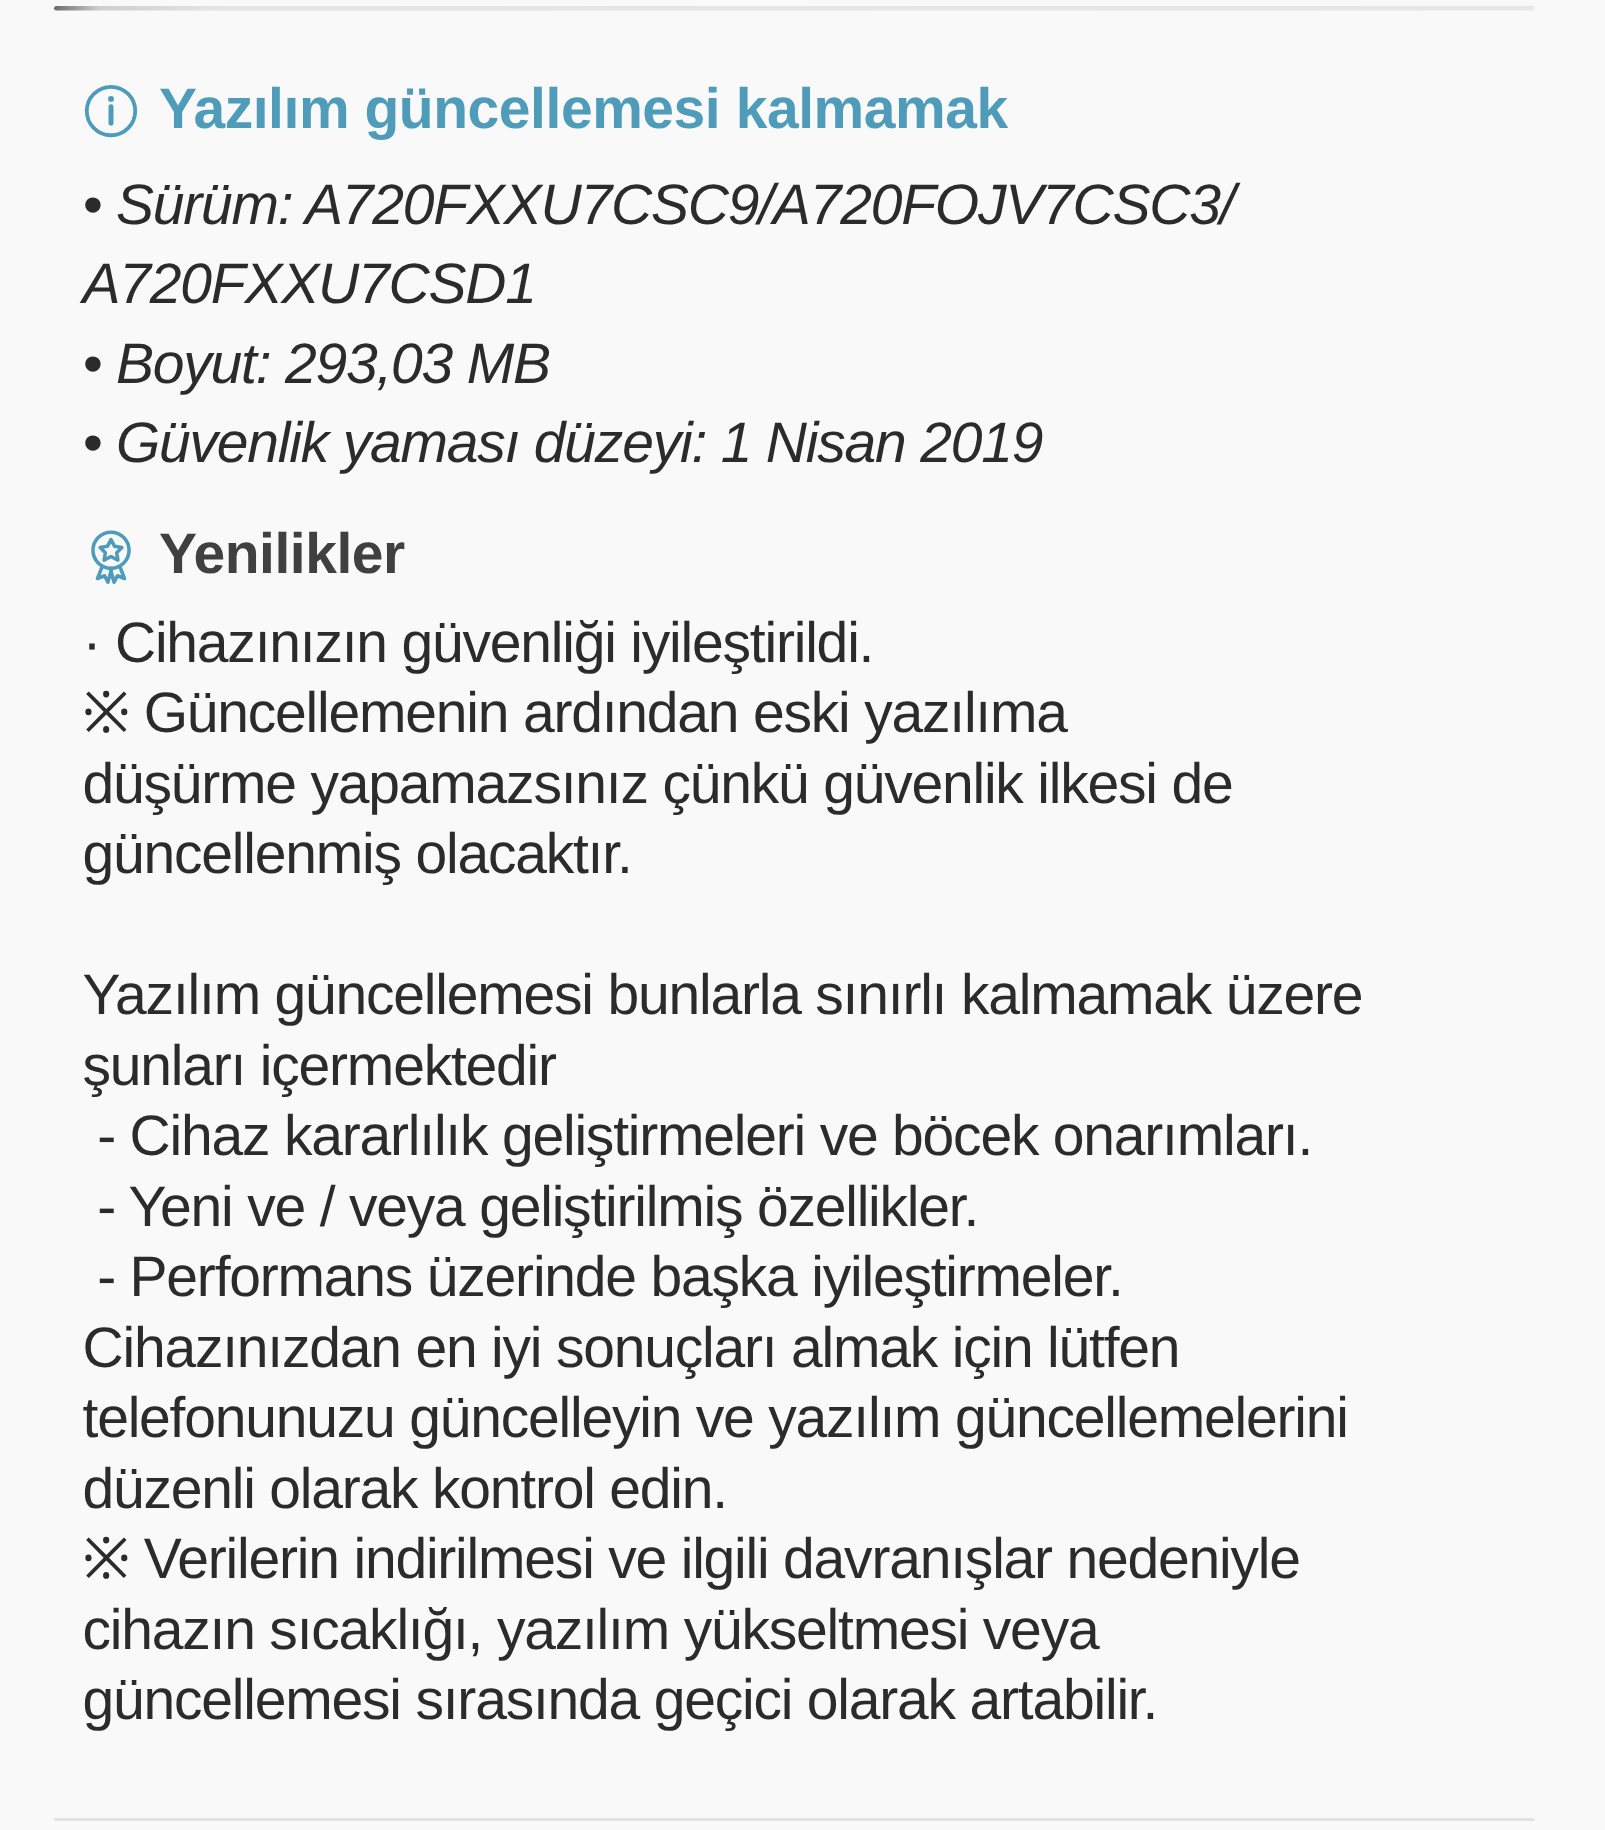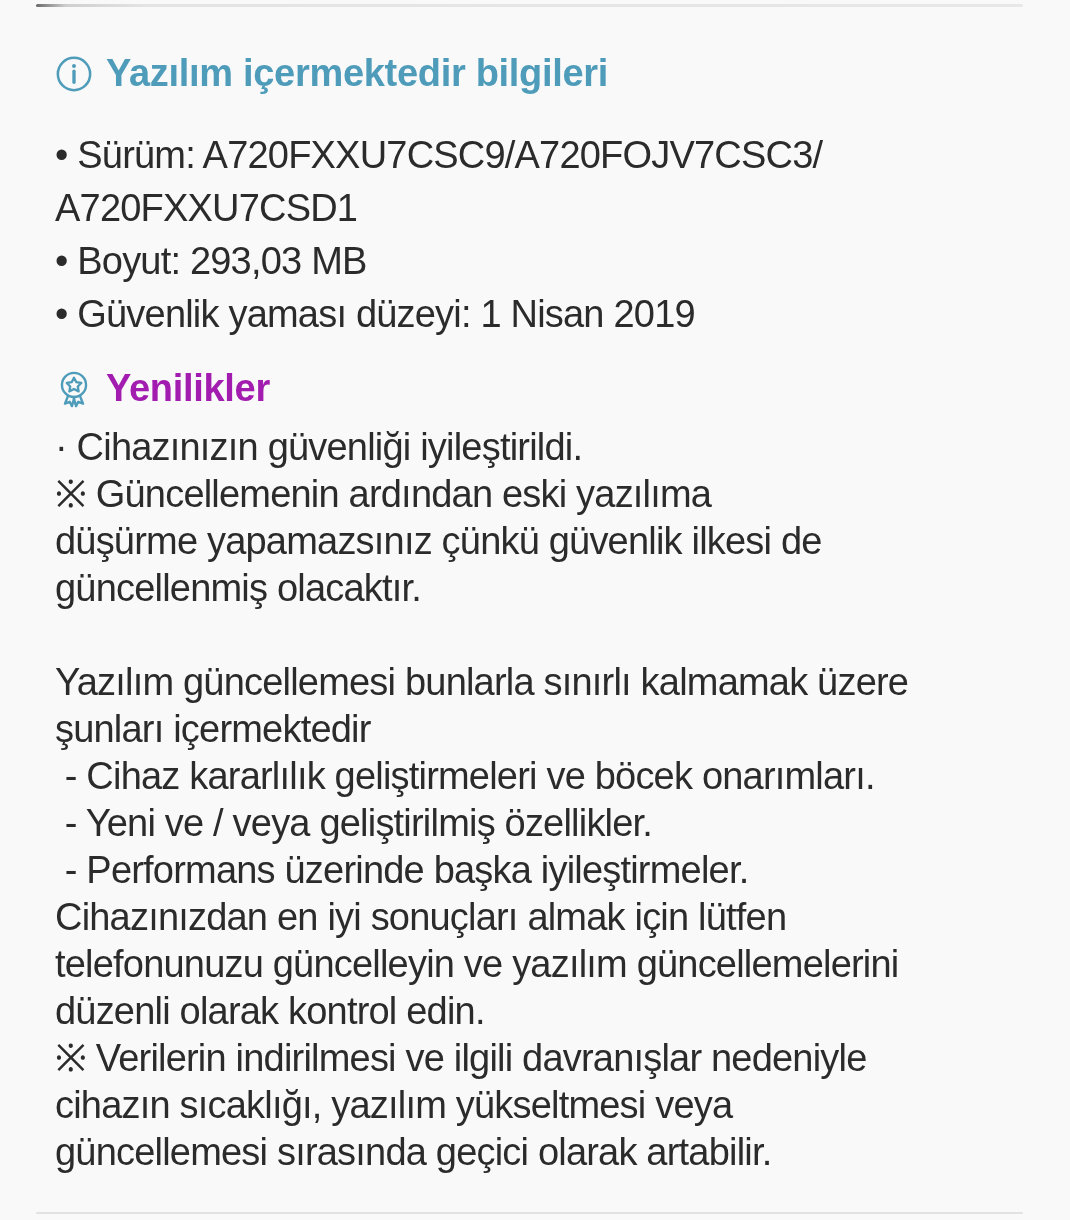--- a/index.html
+++ b/index.html
@@ -49,25 +49,26 @@
   }
   .section-head .head-icon {
     width: 38px;
     height: 38px;
     flex: 0 0 auto;
     display: block;
   }
   #head-info { margin-top: 52px; }
   #head-whatsnew { margin-top: 26px; }
   .info-list {
-    margin-top: 34px;
+    margin-top: 16px;
     font-size: 38px;
     line-height: 53px;
     letter-spacing: -0.8px;
     white-space: pre;
+    font-style: italic;
   }
   .whatsnew-body {
     margin-top: 14px;
     font-size: 38px;
     line-height: 47px;
     letter-spacing: -0.8px;
     white-space: pre;
   }
 </style>
 </head>
@@ -76,29 +77,29 @@
 <div class="top-divider"></div>
 
 <div class="content">
 
   <div class="section-head" id="head-info" style="color:#4e9cba;">
     <svg class="head-icon" viewBox="0 0 24 24" fill="none" stroke="#4e9cba" stroke-width="1.6">
       <circle cx="12" cy="12" r="10.2"></circle>
       <line x1="12" y1="10.2" x2="12" y2="17.2" stroke-width="2.1" stroke-linecap="round"></line>
       <circle cx="12" cy="6.9" r="1.25" fill="#4e9cba" stroke="none"></circle>
     </svg>
-    <span>Yazılım içermektedir bilgileri</span>
+    <span>Yazılım güncellemesi kalmamak</span>
   </div>
 
   <div class="info-list">• Sürüm: A720FXXU7CSC9/A720FOJV7CSC3/
 A720FXXU7CSD1
 • Boyut: 293,03 MB
 • Güvenlik yaması düzeyi: 1 Nisan 2019</div>
 
-  <div class="section-head" id="head-whatsnew" style="color:#a21caf;">
+  <div class="section-head" id="head-whatsnew" style="color:#404040;">
     <svg class="head-icon" viewBox="0 0 24 24" fill="none" stroke="#4e9cba" stroke-width="1.5" stroke-linejoin="round" stroke-linecap="round">
       <circle cx="12" cy="9.4" r="7.6"></circle>
       <path d="M12 4.9 L13.5 7.7 L16.6 8.2 L14.4 10.4 L14.9 13.5 L12 12 L9.1 13.5 L9.6 10.4 L7.4 8.2 L10.5 7.7 Z"></path>
       <path d="M8.3 16.2 L6.3 21.3 L9.3 20.1 L10.7 22.8 L12.3 17.1"></path>
       <path d="M15.7 16.2 L17.7 21.3 L14.7 20.1 L13.3 22.8 L11.7 17.1"></path>
     </svg>
     <span>Yenilikler</span>
   </div>
 
   <div class="whatsnew-body">· Cihazınızın güvenliği iyileştirildi.

